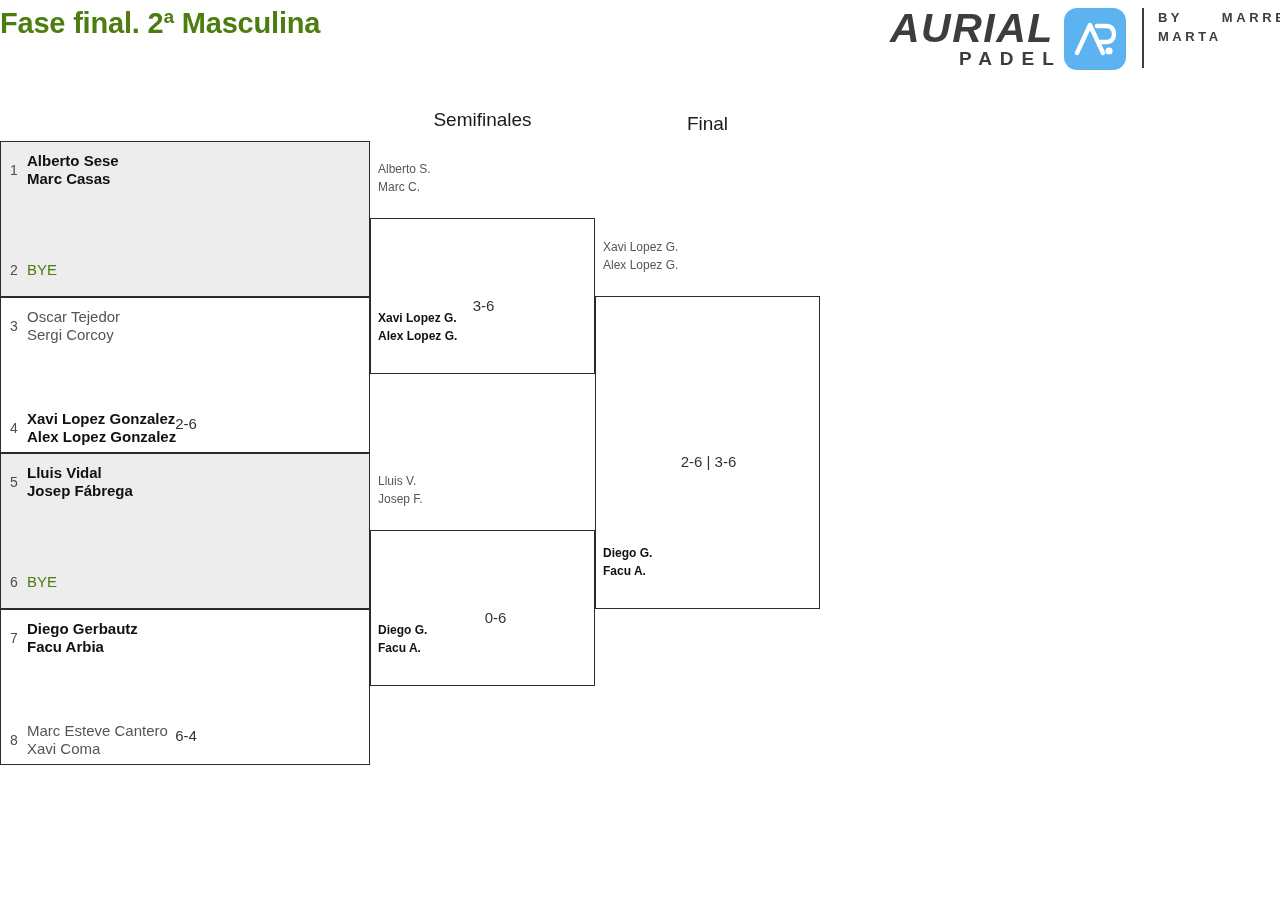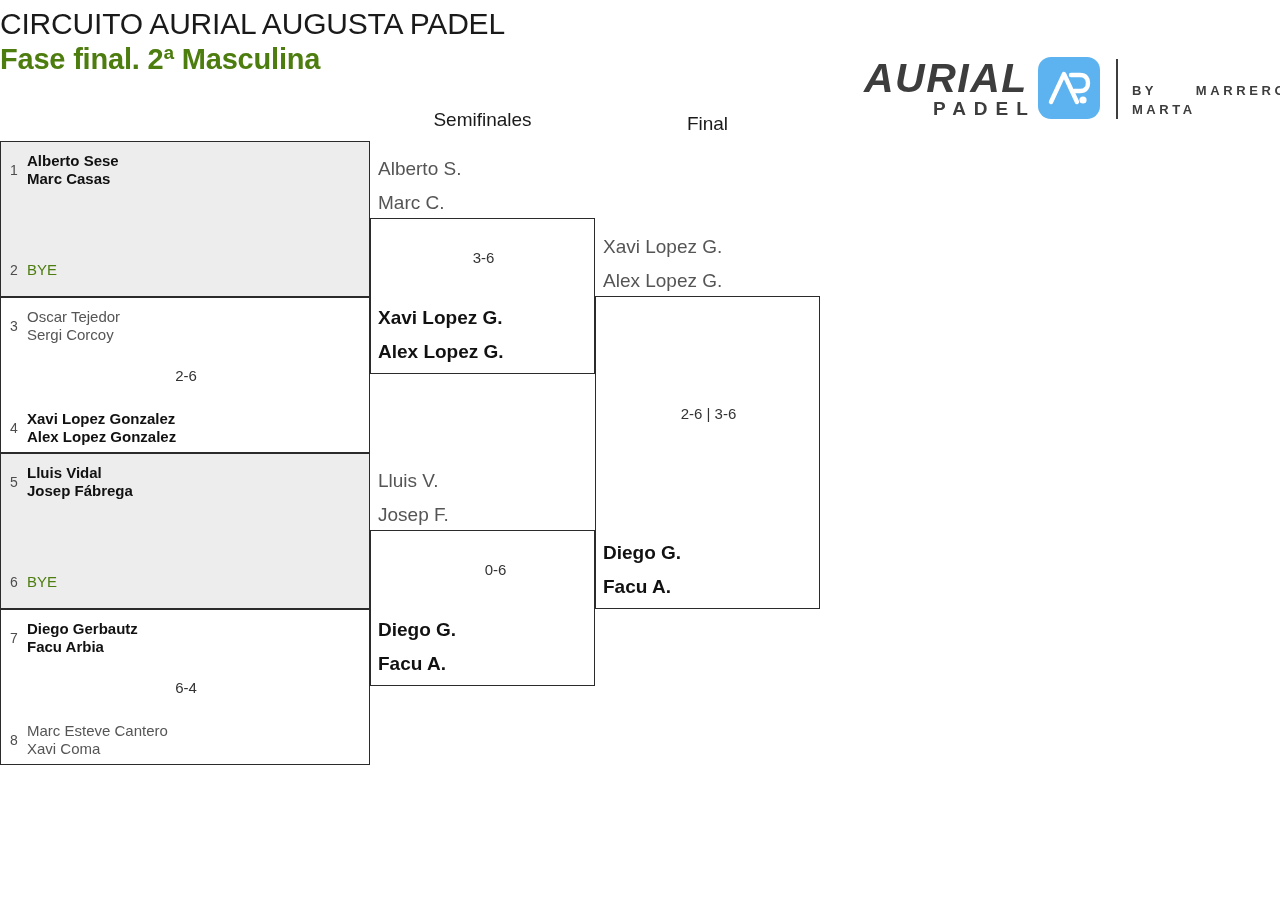--- a/index.html
+++ b/index.html
@@ -41,25 +41,24 @@
     line-height: 34px;
     font-weight: 700;
     letter-spacing: -0.2px;
     color: #4d7c0f;
     white-space: nowrap;
   }
 
   
   #logo {
     position: absolute;
-    left: 864px; top: 8px;
+    left: 890px; top: 8px;
     width: 372px; height: 68px;
     display: flex;
-    align-items: flex-end;
-    margin-top: 43px;
+    align-items: flex-start;
   }
   #logo-wordmark {
     display: flex;
     flex-direction: column;
     align-items: flex-end;
     justify-content: center;
     margin-right: 10px;
   }
   #logo-aurial {
     font-size: 41px;
@@ -160,32 +159,32 @@
   .loser  .names span { font-weight: 400; color: #555555; }
   .bye    .names span { font-weight: 400; color: #4d7c0f; }
 
   .score {
     position: absolute;
     text-align: center;
     font-size: 15px;
     line-height: 18px;
     color: #333333;
     white-space: nowrap;
-  }
-
-  
-  .compact .names span { font-size: 19px; line-height: 18px; margin-top: 16px; }
+    margin-top: 48px;
+  }
+
+  
+  .compact .names span { font-size: 12px; line-height: 18px; }
 </style>
 </head>
 <body>
 
 <div id="header">
 
   <div id="title-block">
-    <div class="title-line1">CIRCUITO AURIAL AUGUSTA PADEL</div>
     <div class="title-line2">Fase final. 2ª Masculina</div>
   </div>
 
   <div id="logo">
     <div id="logo-wordmark">
       <div id="logo-aurial">AURIAL</div>
       <div id="logo-padel">PADEL</div>
     </div>
 
     <div id="logo-mark" style="background:#5cb3f0;">

